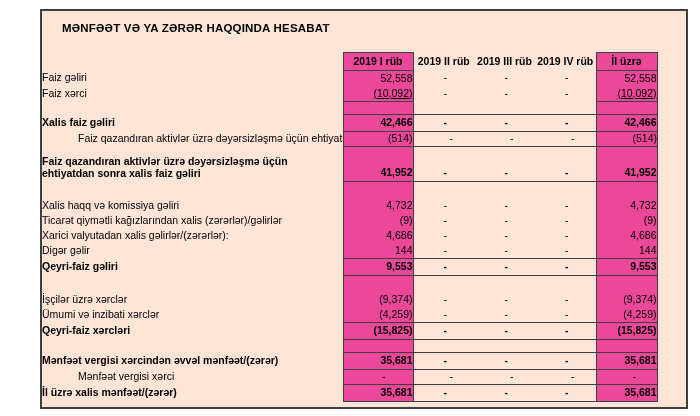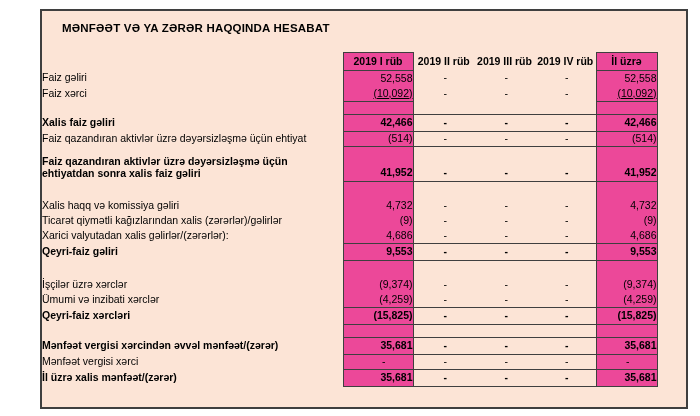--- a/index.html
+++ b/index.html
@@ -25,21 +25,21 @@
   .v{text-align:right;padding-right:4px;}
   .c1,.c5{background:#ec4899;border-left:1px solid #3f3f3f;border-right:1px solid #3f3f3f;}
   thead th{font-weight:bold;height:17px;}
   thead th.c1,thead th.c5{border:1px solid #3f3f3f;text-align:center;padding-right:0;}
   thead th.mid{text-align:center;padding-right:0;margin-top:44px;}
   tr.item td{height:15px;}
   tr.item-bb td{height:15px;}
   tr.item-bb td.c1,tr.item-bb td.c5{border-bottom:1px solid #3f3f3f;text-decoration:underline;}
   tr.total td{height:16px;font-weight:bold;}
   tr.total td.v{border-top:1px solid #3f3f3f;border-bottom:1px solid #3f3f3f;}
-  tr.line td{height:14px;}
+  tr.line td{height:14px;padding-left:36px;}
   tr.line td.v{border-bottom:1px solid #3f3f3f;}
   tr.tall td{height:32px;vertical-align:bottom;font-weight:bold;padding-bottom:2px;}
   tr.tall td.v{border-bottom:1px solid #3f3f3f;}
   tr.sp12 td{height:12px;}
   tr.sp16 td{height:16px;}
   td.dash{padding-right:27px;}
 </style>
 </head>
 <body>
 
@@ -138,20 +138,28 @@
           <td class="v c5">(9)</td>
         </tr>
         <tr class="item">
           <td class="lab">Xarici valyutadan xalis gəlirlər/(zərərlər):</td>
           <td class="v c1">4,686</td>
           <td class="v mid dash">-</td>
           <td class="v mid dash">-</td>
           <td class="v mid dash">-</td>
           <td class="v c5">4,686</td>
         </tr>
+        <tr class="item">
+          <td class="lab">Digər gəlir</td>
+          <td class="v c1">144</td>
+          <td class="v mid dash">-</td>
+          <td class="v mid dash">-</td>
+          <td class="v mid dash">-</td>
+          <td class="v c5">144</td>
+        </tr>
         <tr class="total">
           <td class="lab">Qeyri-faiz gəliri</td>
           <td class="v c1">9,553</td>
           <td class="v mid dash">-</td>
           <td class="v mid dash">-</td>
           <td class="v mid dash">-</td>
           <td class="v c5">9,553</td>
         </tr>
         <tr class="sp16">
           <td class="lab"></td>

